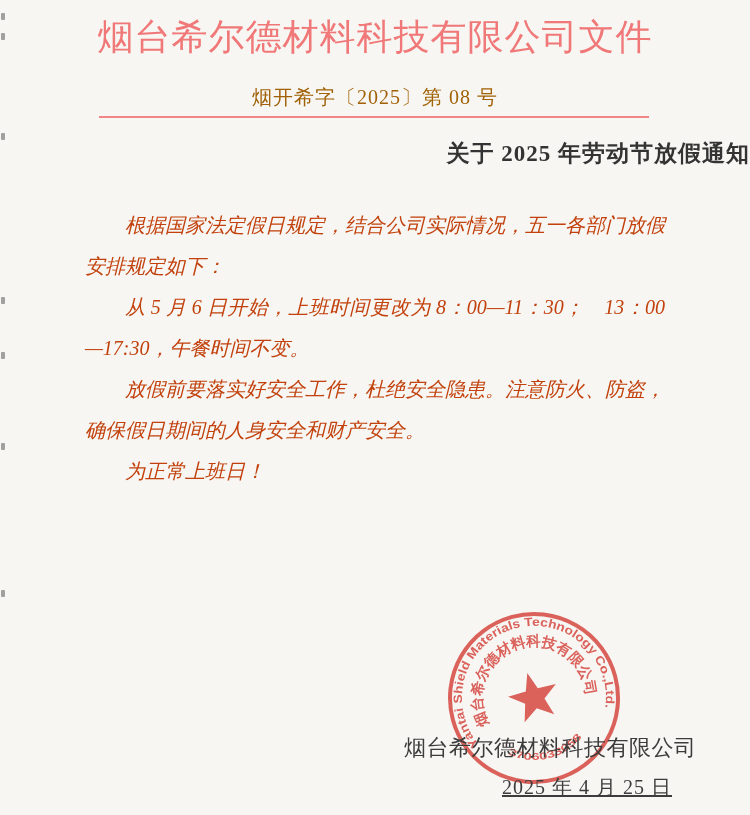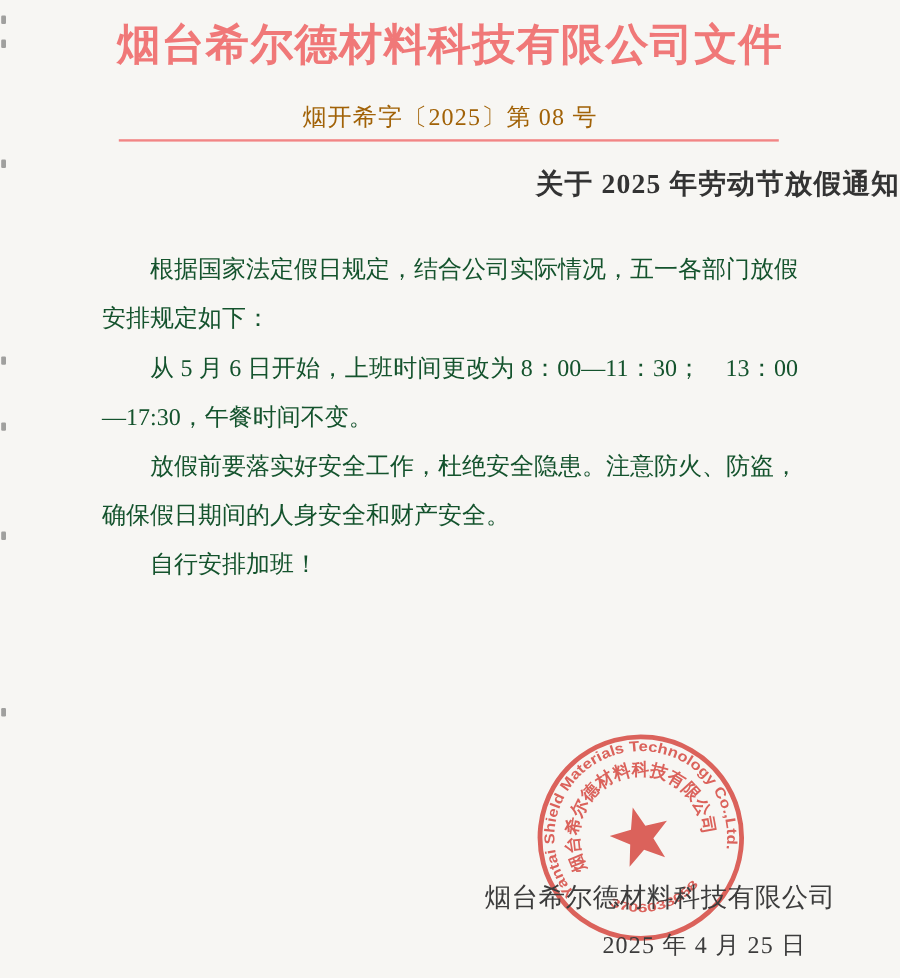--- a/index.html
+++ b/index.html
@@ -10,21 +10,21 @@
     position: relative;
     overflow: hidden;
     color: #3c3c3c;
   }
   .page { position: absolute; inset: 0; }
 
   .header-title {
     position: absolute; top: 13px; left: 0; right: 0;
     margin: 0;
     text-align: center;
-    font-size: 36px; font-weight: bold;
+    font-size: 36px; font-weight: normal;
     letter-spacing: 1px;
     color: #f07878;
     font-family: "Liberation Sans", sans-serif;
   }
   .doc-number {
     position: absolute; top: 84px; left: 0; right: 0;
     text-align: center;
     font-size: 20px; color: #a16207;
     letter-spacing: 1px;
   }
@@ -40,39 +40,41 @@
     font-size: 23px; font-weight: bold;
     color: #333333;
     letter-spacing: 1px;
   }
   .body-text {
     position: absolute; top: 205px; left: 85px;
     width: 580px;
     font-size: 20px;
     line-height: 41px;
     text-align: justify;
-    color: #14532d;
+    color: #c2410c;
+    font-style: italic;
   }
   .body-text p { margin: 0; text-indent: 2em; }
 
   .seal {
     position: absolute; left: 444px; top: 608px;
     width: 180px; height: 180px;
     mix-blend-mode: multiply;
     opacity: 0.85;
   }
   .sig-company {
     position: absolute; top: 733px; left: 404px;
     font-size: 22px; color: #3c3c3c;
     letter-spacing: 0.5px;
   }
   .sig-date {
     position: absolute; top: 774px; left: 502px;
     font-size: 20px; color: #3c3c3c;
     letter-spacing: 1px;
+    text-decoration: underline;
   }
   .speck {
     position: absolute; left: 1px;
     width: 4px; height: 7px;
     background: #4a4a4a; opacity: 0.5;
     border-radius: 1px;
   }
 </style>
 </head>
 <body>
@@ -84,21 +86,21 @@
   <div class="doc-number">烟开希字〔2025〕第 08 号</div>
 
   <div class="divider"></div>
 
   <h2 class="doc-title">关于 2025 年劳动节放假通知</h2>
 
   <div class="body-text">
     <p>根据国家法定假日规定，结合公司实际情况，五一各部门放假安排规定如下：</p>
     <p>从 5 月 6 日开始，上班时间更改为 8：00—11：30；　13：00—17:30，午餐时间不变。</p>
     <p>放假前要落实好安全工作，杜绝安全隐患。注意防火、防盗，确保假日期间的人身安全和财产安全。</p>
-    <p>自行安排加班！</p>
+    <p>为正常上班日！</p>
   </div>
 
   <svg class="seal" viewBox="0 0 180 180" aria-hidden="true">
     <defs>
       <path id="arc-en" d="M 24.8 120.4 A 72 72 0 1 1 155.2 120.4" fill="none"></path>
       <path id="arc-cn" d="M 39.8 103.5 A 52 52 0 1 1 140.2 103.5" fill="none"></path>
       <path id="arc-num" d="M 50.1 137.5 A 62 62 0 0 0 129.9 137.5" fill="none"></path>
     </defs>
     <g transform="rotate(-15 90 90)" fill="#dd4a43">
       <circle cx="90" cy="90" r="84" fill="none" stroke="#dd4a43" stroke-width="4"></circle>

